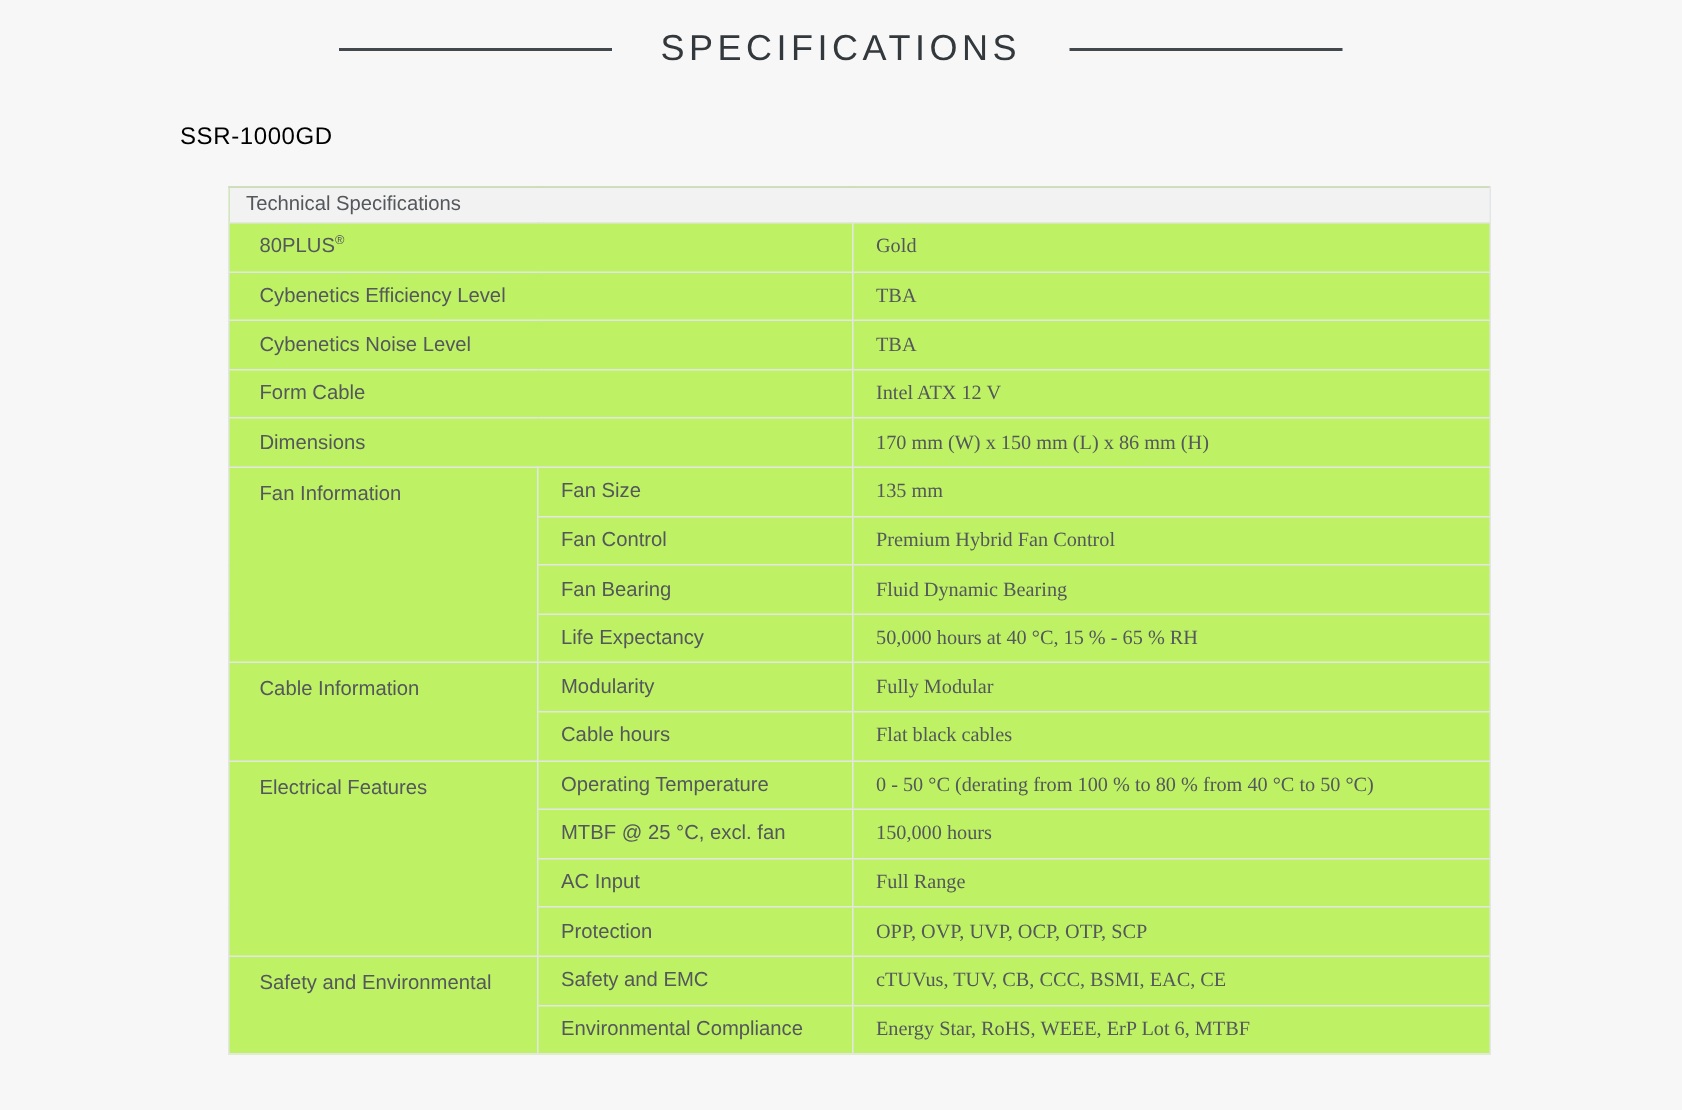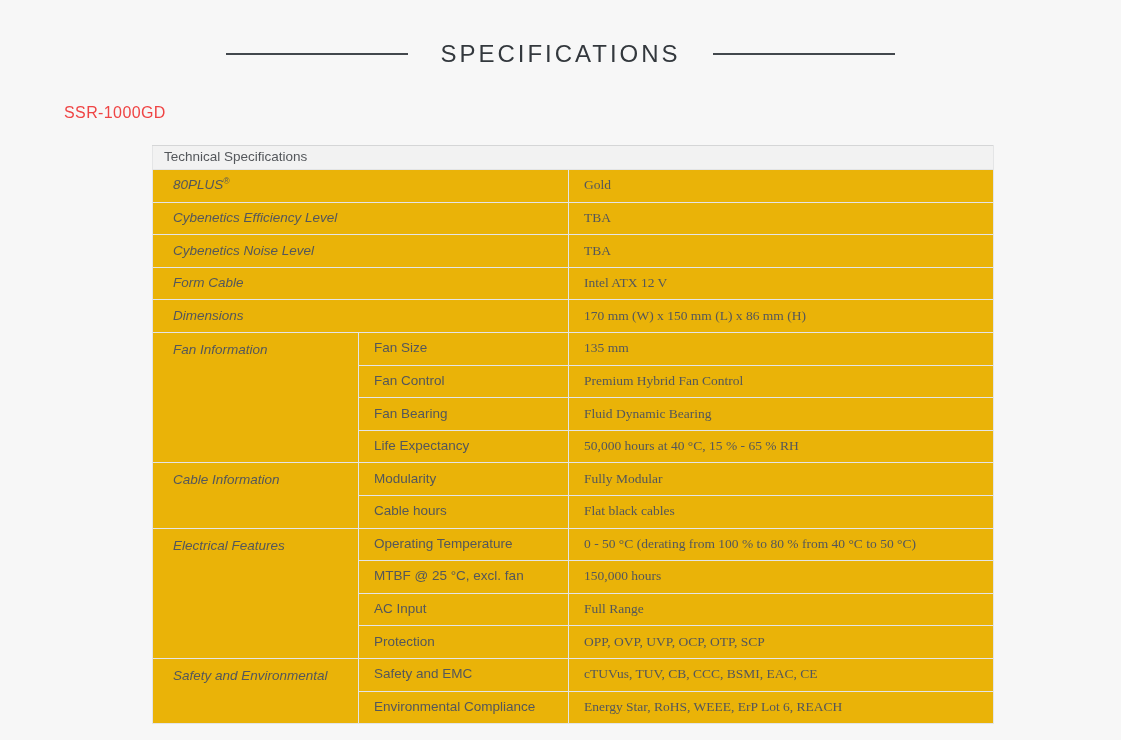--- a/index.html
+++ b/index.html
@@ -5,75 +5,74 @@
   * { margin: 0; padding: 0; box-sizing: border-box; }
   html, body {
     width: 1121px;
     height: 740px;
     background: #f7f7f7;
     font-family: "Liberation Sans", "DejaVu Sans", sans-serif;
     overflow: hidden;
   }
   
   .spec-header {
-    margin-top: 40px;
+    margin-top: 19px;
     display: flex;
     align-items: center;
     justify-content: center;
   }
   .title-line {
     width: 182px;
     height: 2px;
     background: #43484d;
   }
   .spec-title {
     font-size: 24px;
     font-weight: 500;
     letter-spacing: 3px;
     color: #33383d;
     margin: 0 32px;
     white-space: nowrap;
   }
   
   .model-name {
-    margin: 36px 0 0 64px;
+    margin: 36px 0 0 120px;
     font-size: 16px;
     font-weight: 400;
     letter-spacing: 0.4px;
-    color: #ef4444;
+    color: #000000;
   }
   
   .spec-table {
     margin: 23px 0 0 152px;
     width: 841px;
     border-collapse: collapse;
     table-layout: fixed;
     font-size: 13.5px;
     color: #54575b;
-    background: #eab308;
+    background: #bef264;
   }
   .spec-table td {
     border: 1px solid #e4e5e6;
     height: 32.6px;
     padding: 0 15px;
     vertical-align: middle;
     line-height: 1.25;
     overflow: hidden;
     white-space: nowrap;
   }
   .spec-table tr.header-row td {
     background: #f2f2f2;
     height: 24px;
     padding-left: 11px;
     border-top: 1px solid #d5d6d7;
     color: #54575b;
   }
   td.label-main, td.label-group {
     padding-left: 20px;
-    font-style: italic;
   }
   td.label-group {
     vertical-align: top;
     padding-top: 9px;
   }
   td.label-sub { }
   td.value { padding-left: 15px; font-family: Liberation Serif, serif; }
   sup.reg {
     font-size: 8.5px;
     vertical-align: super;
@@ -169,16 +168,16 @@
       <td class="value">OPP, OVP, UVP, OCP, OTP, SCP</td>
     </tr>
 
     <tr>
       <td rowspan="2" class="label-group">Safety and Environmental</td>
       <td class="label-sub">Safety and EMC</td>
       <td class="value">cTUVus, TUV, CB, CCC, BSMI, EAC, CE</td>
     </tr>
     <tr>
       <td class="label-sub">Environmental Compliance</td>
-      <td class="value">Energy Star, RoHS, WEEE, ErP Lot 6, REACH</td>
+      <td class="value">Energy Star, RoHS, WEEE, ErP Lot 6, MTBF</td>
     </tr>
   </tbody>
 </table>
 
 </body></html>

